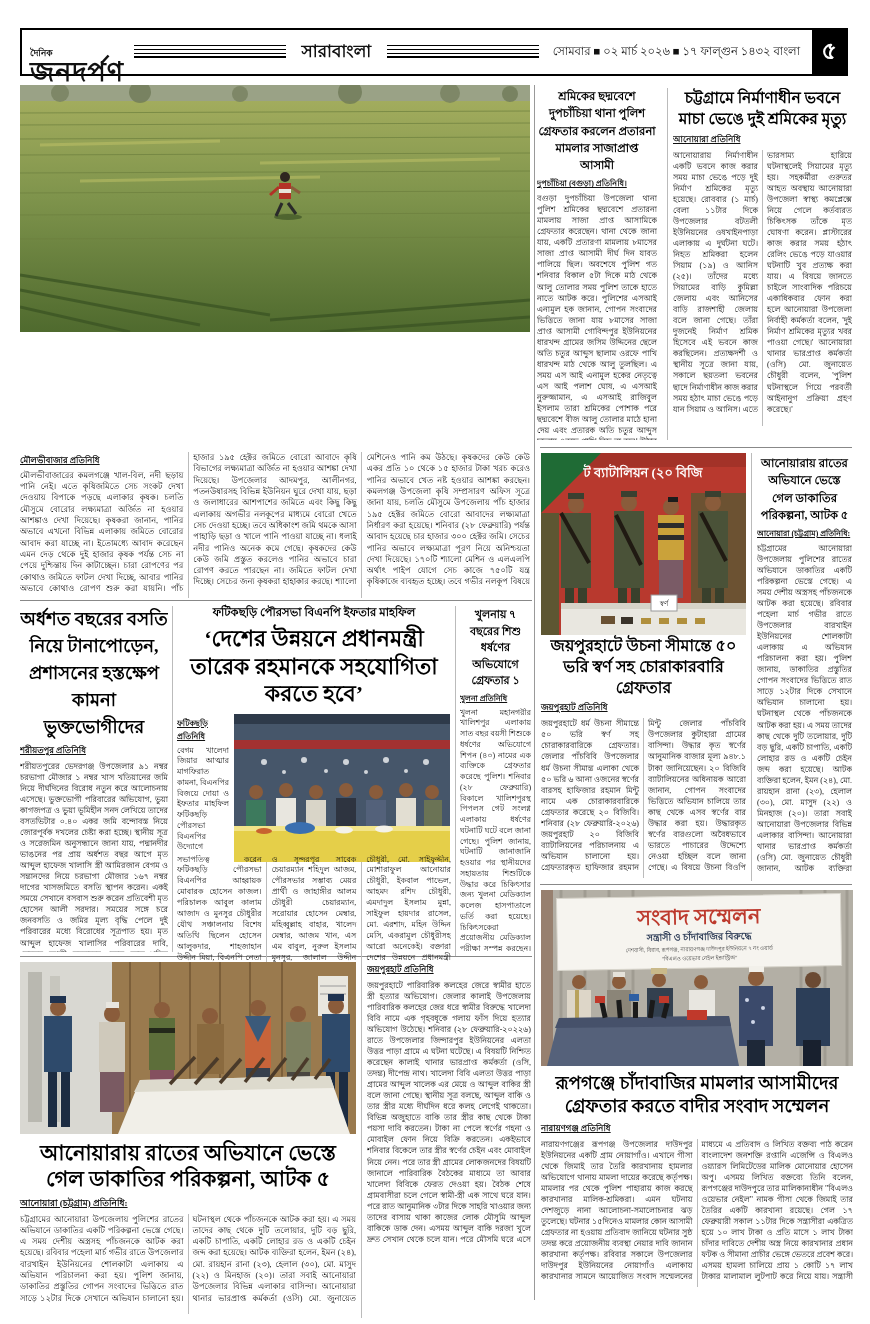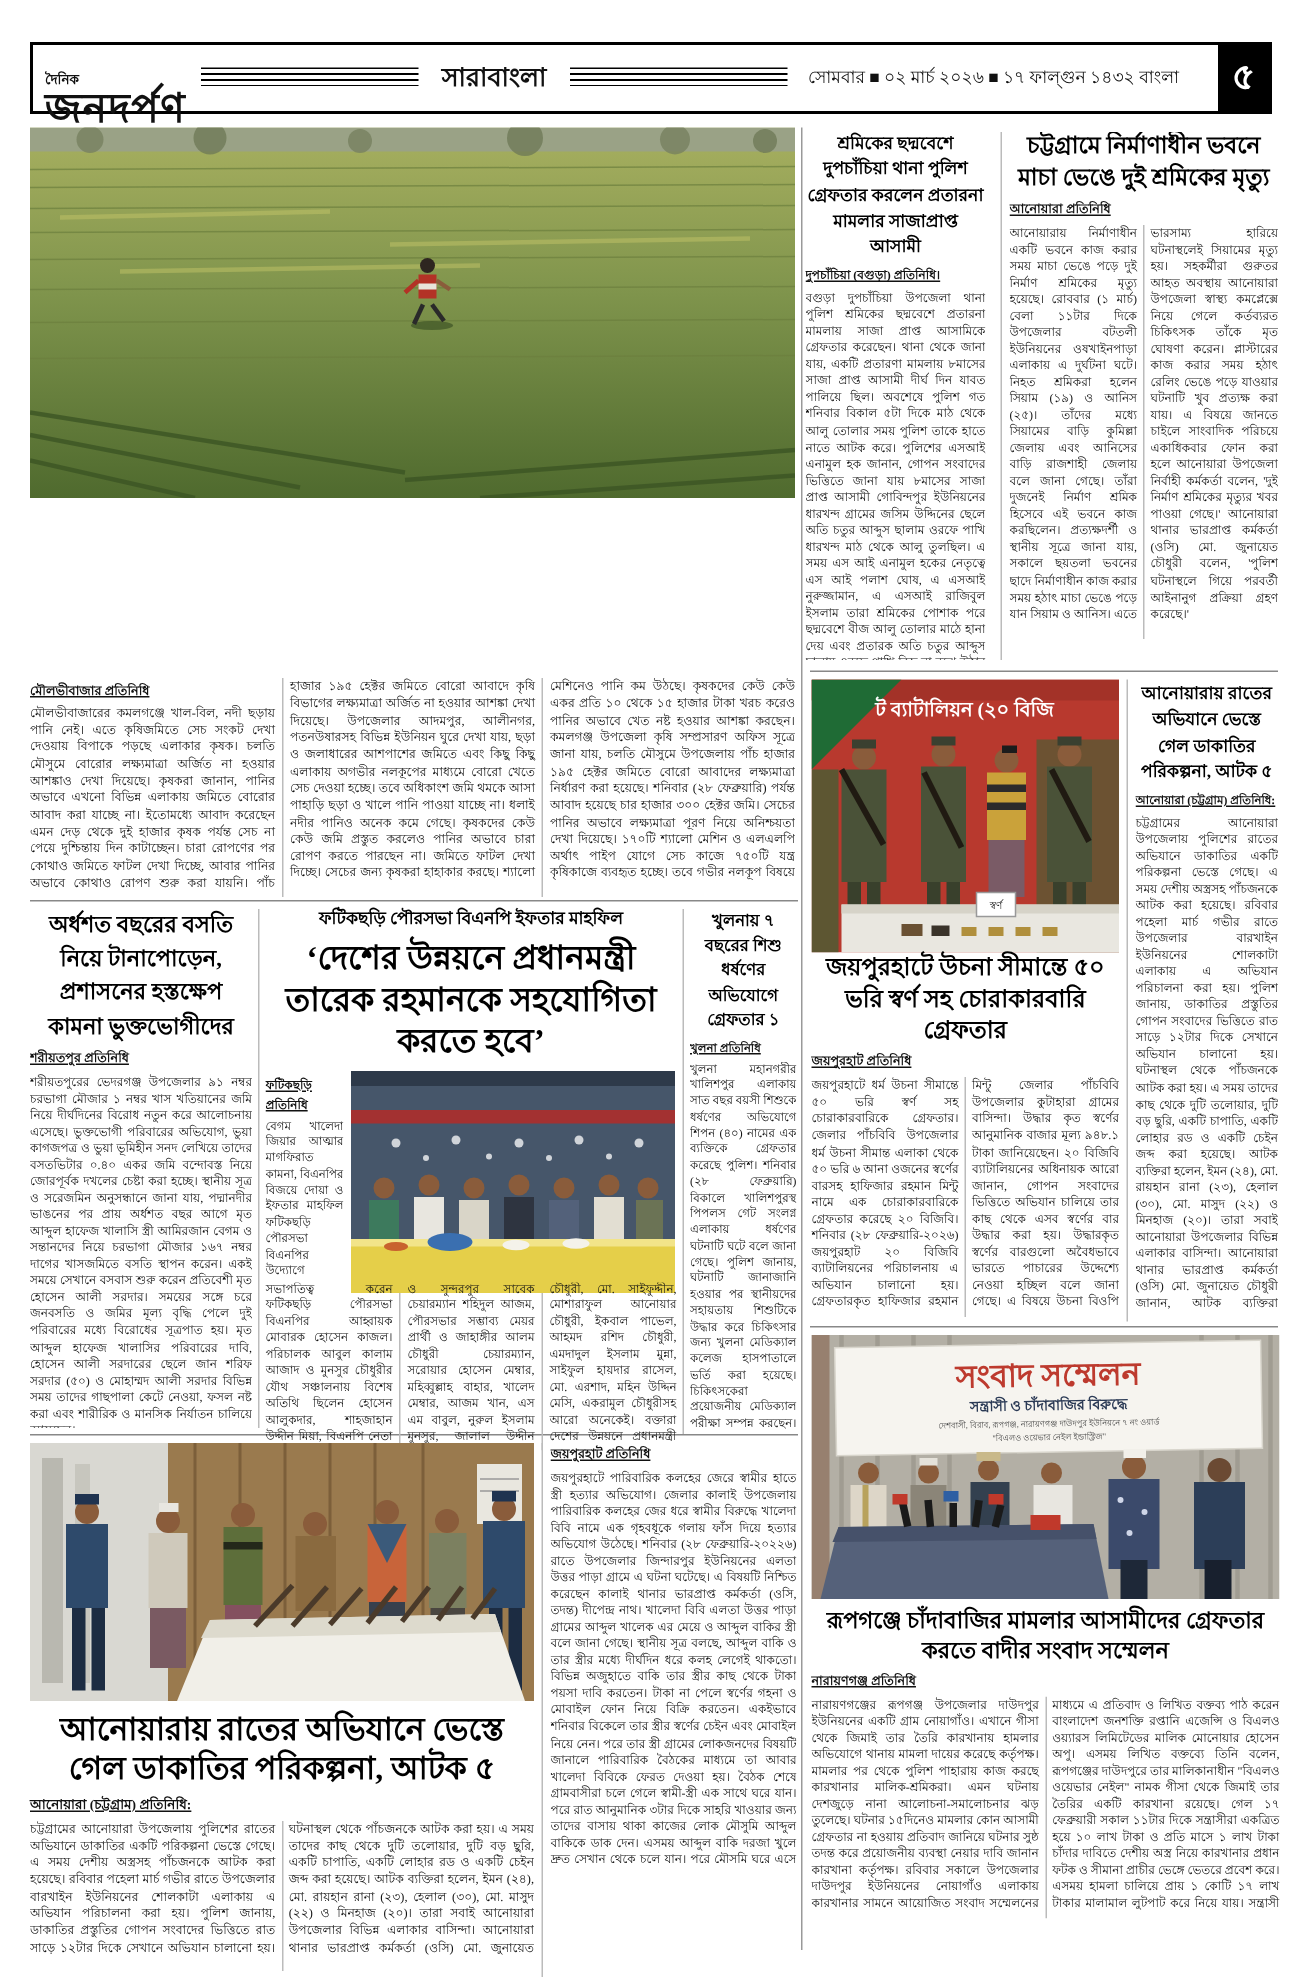--- a/index.html
+++ b/index.html
@@ -8,21 +8,21 @@
   
   #mast{position:absolute;left:20px;top:28px;width:828px;height:48px;border:2px solid #000;
         display:flex;align-items:center;box-sizing:border-box;background:#fff;}
   .logo{padding-left:8px;line-height:1;white-space:nowrap;margin-top:37px;}
   .logo .daily{font-size:9px;font-weight:bold;display:block;margin-bottom:1px;}
   .logo .paper{font-size:27px;font-weight:900;letter-spacing:1px;display:block;}
   .logo .tag{font-size:5px;display:block;text-align:right;margin-top:1px;color:#222;}
   .hlines{flex:1;height:15px;margin:0 10px;
           background:repeating-linear-gradient(to bottom,#000 0 1.2px,transparent 1.2px 3.8px);}
   .section-name{font-size:17px;font-weight:bold;padding:0 6px;white-space:nowrap;}
-  .dateline{font-size:11.5px;white-space:nowrap;padding:0 26px 0 4px;}
+  .dateline{font-size:11.5px;white-space:nowrap;padding:0 12px 0 4px;}
   .pagenum{width:34px;align-self:stretch;background:#000;color:#fff;display:flex;
            align-items:center;justify-content:center;font-size:24px;font-weight:bold;}
   
   .hd{font-weight:bold;text-align:center;color:#000;}
   .byline{font-weight:bold;text-decoration:underline;font-size:8.5px;margin:3px 0 3px 0;}
   .body-text{font-size:8.2px;line-height:1.38;text-align:justify;overflow:hidden;}
   .cols2{column-count:2;column-gap:9px;column-rule:1px solid #bbb;}
   .cols3{column-count:3;column-gap:10px;column-rule:1px solid #bbb;}
   .abs{position:absolute;box-sizing:border-box;}
   .vr{position:absolute;width:1px;background:#999;}
@@ -183,21 +183,21 @@
   </div>
   <div class="vr" style="left:751px;top:453px;height:428px;background:#bbb;"></div>
 
   <div class="abs" style="left:757px;top:455px;width:95px;height:426px;overflow:hidden;">
     <div class="hd" style="font-size:11.5px;line-height:1.5;">আনোয়ারায় রাতের অভিযানে ভেস্তে গেল ডাকাতির পরিকল্পনা, আটক ৫</div>
     <div class="byline" style="font-size:7.8px;">আনোয়ারা (চট্টগ্রাম) প্রতিনিধি:</div>
     <div class="body-text" style="font-size:8px;height:330px;">চট্টগ্রামের আনোয়ারা উপজেলায় পুলিশের রাতের অভিযানে ডাকাতির একটি পরিকল্পনা ভেস্তে গেছে। এ সময় দেশীয় অস্ত্রসহ পাঁচজনকে আটক করা হয়েছে। রবিবার পহেলা মার্চ গভীর রাতে উপজেলার বারখাইন ইউনিয়নের শোলকাটা এলাকায় এ অভিযান পরিচালনা করা হয়। পুলিশ জানায়, ডাকাতির প্রস্তুতির গোপন সংবাদের ভিত্তিতে রাত সাড়ে ১২টার দিকে সেখানে অভিযান চালানো হয়। ঘটনাস্থল থেকে পাঁচজনকে আটক করা হয়। এ সময় তাদের কাছ থেকে দুটি তলোয়ার, দুটি বড় ছুরি, একটি চাপাতি, একটি লোহার রড ও একটি চেইন জব্দ করা হয়েছে। আটক ব্যক্তিরা হলেন, ইমন (২৪), মো. রায়হান রানা (২৩), হেলাল (৩০), মো. মাসুদ (২২) ও মিনহাজ (২০)। তারা সবাই আনোয়ারা উপজেলার বিভিন্ন এলাকার বাসিন্দা। আনোয়ারা থানার ভারপ্রাপ্ত কর্মকর্তা (ওসি) মো. জুনায়েত চৌধুরী জানান, আটক ব্যক্তিরা সংঘবদ্ধভাবে ডাকাতির উদ্দেশ্যে সেখানে অবস্থান করছিলেন। এ ঘটনায় সংশ্লিষ্ট ধারায় মামলা করা হয়েছে। পুলিশ আরও জানায়, এ ঘটনার সঙ্গে জড়িত পলাতক আরও ১০ থেকে ১৫ জনকে শনাক্তের চেষ্টা চলছে। আটক ব্যক্তিদের আদালতে পাঠানো হয়েছে।</div>
   </div>
 
   <div class="abs" style="left:20px;top:606px;width:148px;height:346px;overflow:hidden;">
-    <div class="hd" style="font-size:15px;line-height:1.5;font-family:Liberation Serif, serif;">অর্ধশত বছরের বসতি নিয়ে টানাপোড়েন, প্রশাসনের হস্তক্ষেপ কামনা ভুক্তভোগীদের</div>
+    <div class="hd" style="font-size:18px;line-height:1.5;font-family:Liberation Serif, serif;">অর্ধশত বছরের বসতি নিয়ে টানাপোড়েন, প্রশাসনের হস্তক্ষেপ কামনা ভুক্তভোগীদের</div>
     <div class="byline">শরীয়তপুর প্রতিনিধি</div>
     <div class="body-text" style="font-size:8px;height:258px;">শরীয়তপুরের ভেদরগঞ্জ উপজেলার ৯১ নম্বর চরভাগা মৌজার ১ নম্বর খাস খতিয়ানের জমি নিয়ে দীর্ঘদিনের বিরোধ নতুন করে আলোচনায় এসেছে। ভুক্তভোগী পরিবারের অভিযোগ, ভুয়া কাগজপত্র ও ভুয়া ভূমিহীন সনদ লেখিয়ে তাদের বসতভিটার ০.৪০ একর জমি বন্দোবস্ত নিয়ে জোরপূর্বক দখলের চেষ্টা করা হচ্ছে। স্থানীয় সূত্র ও সরেজমিন অনুসন্ধানে জানা যায়, পদ্মানদীর ভাঙনের পর প্রায় অর্ধশত বছর আগে মৃত আব্দুল হাফেজ খালাসি স্ত্রী আমিরজান বেগম ও সন্তানদের নিয়ে চরভাগা মৌজার ১৬৭ নম্বর দাগের খাসজমিতে বসতি স্থাপন করেন। একই সময়ে সেখানে বসবাস শুরু করেন প্রতিবেশী মৃত হোসেন আলী সরদার। সময়ের সঙ্গে চরে জনবসতি ও জমির মূল্য বৃদ্ধি পেলে দুই পরিবারের মধ্যে বিরোধের সূত্রপাত হয়। মৃত আব্দুল হাফেজ খালাসির পরিবারের দাবি, হোসেন আলী সরদারের ছেলে জান শরিফ সরদার (৫০) ও মোহাম্মদ আলী সরদার বিভিন্ন সময় তাদের গাছপালা কেটে নেওয়া, ফসল নষ্ট করা এবং শারীরিক ও মানসিক নির্যাতন চালিয়ে আসছেন।</div>
   </div>
   <div class="vr" style="left:172px;top:606px;height:346px;background:#bbb;"></div>
 
   <div class="abs" style="left:177px;top:604px;width:274px;">
     <div class="hd" style="font-size:11.5px;">ফটিকছড়ি পৌরসভা বিএনপি ইফতার মাহফিল</div>
     <div class="hd" style="font-size:22px;line-height:1.25;margin:2px 0 6px 0;font-family:Liberation Serif, serif;">‘দেশের উন্নয়নে প্রধানমন্ত্রী তারেক রহমানকে সহযোগিতা করতে হবে’</div>
     <div style="display:flex;gap:5px;height:136px;">
       <div style="width:52px;overflow:hidden;">
@@ -384,18 +384,18 @@
         <rect x="76" y="110" width="5" height="18" fill="#1a1a1a" transform="rotate(-5 78 119)"></rect>
         <rect x="92" y="112" width="5" height="16" fill="#1a1a1a"></rect>
         <rect x="108" y="110" width="5" height="18" fill="#1a1a1a" transform="rotate(8 110 119)"></rect>
         <rect x="122" y="113" width="5" height="15" fill="#1a1a1a" transform="rotate(14 124 120)"></rect>
         <rect x="54" y="106" width="10" height="7" fill="#c0392b"></rect>
           <rect x="88" y="104" width="10" height="7" fill="#2e5fa3"></rect>
           <rect x="118" y="106" width="10" height="7" fill="#c0392b"></rect>
         <rect x="146" y="120" width="20" height="10" fill="#c0392b"></rect>
       </g>
     </svg>
-    <div class="hd" style="font-size:15px;line-height:1.3;margin-top:6px;">রূপগঞ্জে চাঁদাবাজির মামলার আসামীদের গ্রেফতার করতে বাদীর সংবাদ সম্মেলন</div>
+    <div class="hd" style="font-size:18px;line-height:1.3;margin-top:6px;">রূপগঞ্জে চাঁদাবাজির মামলার আসামীদের গ্রেফতার করতে বাদীর সংবাদ সম্মেলন</div>
     <div class="byline">নারায়ণগঞ্জ প্রতিনিধি</div>
     <div class="body-text cols2" style="font-size:8px;height:148px;">নারায়ণগঞ্জের রূপগঞ্জ উপজেলার দাউদপুর ইউনিয়নের একটি গ্রাম নোয়াগাঁও। এখানে গীসা থেকে জিমাই তার তৈরি কারখানায় হামলার অভিযোগে থানায় মামলা দায়ের করেছে কর্তৃপক্ষ। মামলার পর থেকে পুলিশ পাহারায় কাজ করছে কারখানার মালিক-শ্রমিকরা। এমন ঘটনায় দেশজুড়ে নানা আলোচনা-সমালোচনার ঝড় তুলেছে। ঘটনার ১৫দিনেও মামলার কোন আসামী গ্রেফতার না হওয়ায় প্রতিবাদ জানিয়ে ঘটনার সুষ্ঠ তদন্ত করে প্রয়োজনীয় ব্যবস্থা নেয়ার দাবি জানান কারখানা কর্তৃপক্ষ। রবিবার সকালে উপজেলার দাউদপুর ইউনিয়নের নোয়াগাঁও এলাকায় কারখানার সামনে আয়োজিত সংবাদ সম্মেলনের মাধ্যমে এ প্রতিবাদ ও লিখিত বক্তব্য পাঠ করেন বাংলাদেশ জনশক্তি রপ্তানি এজেন্সি ও বিএলও ওয়্যারস লিমিটেডের মালিক মোনোয়ার হোসেন অপু। এসময় লিখিত বক্তব্যে তিনি বলেন, রূপগঞ্জের দাউদপুরে তার মালিকানাধীন "বিএলও ওয়েভার নেইল" নামক গীসা থেকে জিমাই তার তৈরির একটি কারখানা রয়েছে। গেল ১৭ ফেব্রুয়ারী সকাল ১১টার দিকে সন্ত্রাসীরা একত্রিত হয়ে ১০ লাখ টাকা ও প্রতি মাসে ১ লাখ টাকা চাঁদার দাবিতে দেশীয় অস্ত্র নিয়ে কারখানার প্রধান ফটক ও সীমানা প্রাচীর ভেঙ্গে ভেতরে প্রবেশ করে। এসময় হামলা চালিয়ে প্রায় ১ কোটি ১৭ লাখ টাকার মালামাল লুটপাট করে নিয়ে যায়। সন্ত্রাসী হামলা করে কারখানার ম্যানেজার-ফোরম্যানকে কুপিয়ে-পিটিয়ে গুরুতর আহত করে। এ ঘটনায় স্থানীয় সন্ত্রাসী বেলায়েত আকন্দ, সজল, কাজল সহ ৯জনকে নামীয় ও ১৫-২০জনকে অজ্ঞাত আসামী করে রূপগঞ্জ থানায় মামলা দায়ের করেন তিনি। কিন্তু এই ঘটনার ১৫ দিনের এখন পর্যন্ত কোন আসামীকে গ্রেফতার করতে পারেনি পুলিশ। আসামীদের গ্রেফতার করে সর্বোচ্চ শাস্তির দাবি জানান তিনি। কারখানার কাগজপত্র সংক্রান্ত বিষয়ে তিনি বলেন, একটি কারখানা চালু করতে যে সব কাগজপত্রের প্রয়োজন তার সবগুলো কাগজই তার আছে।</div>
   </div>
 
 </div>
 
 </body></html>

